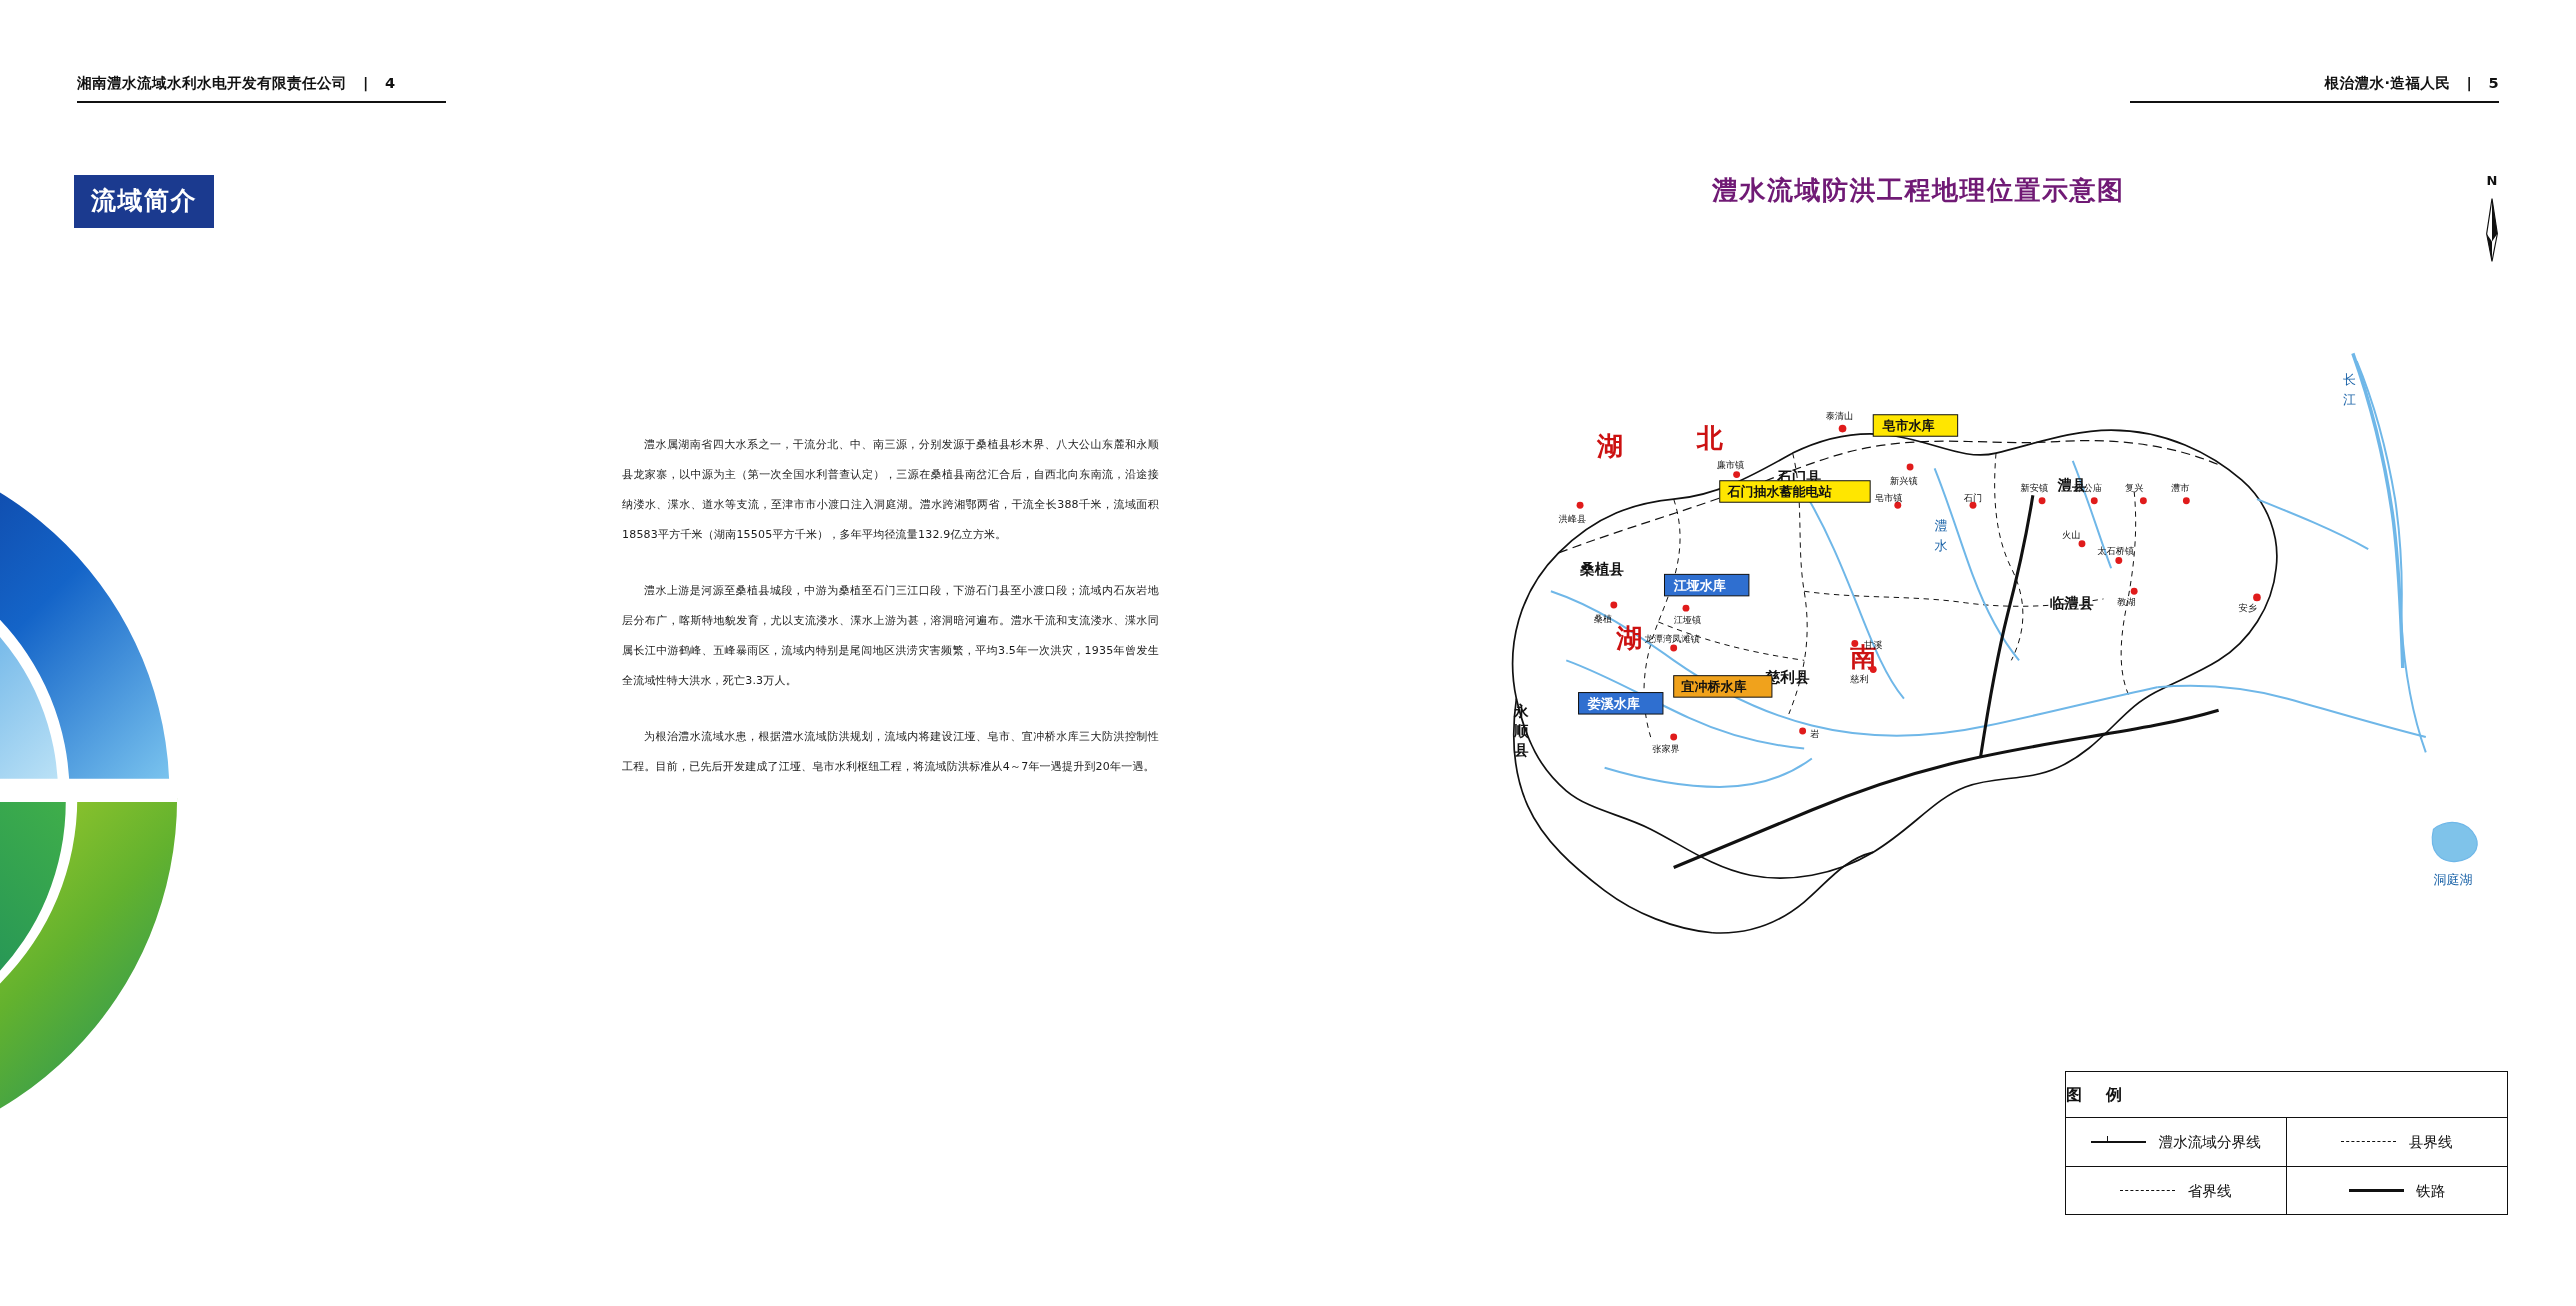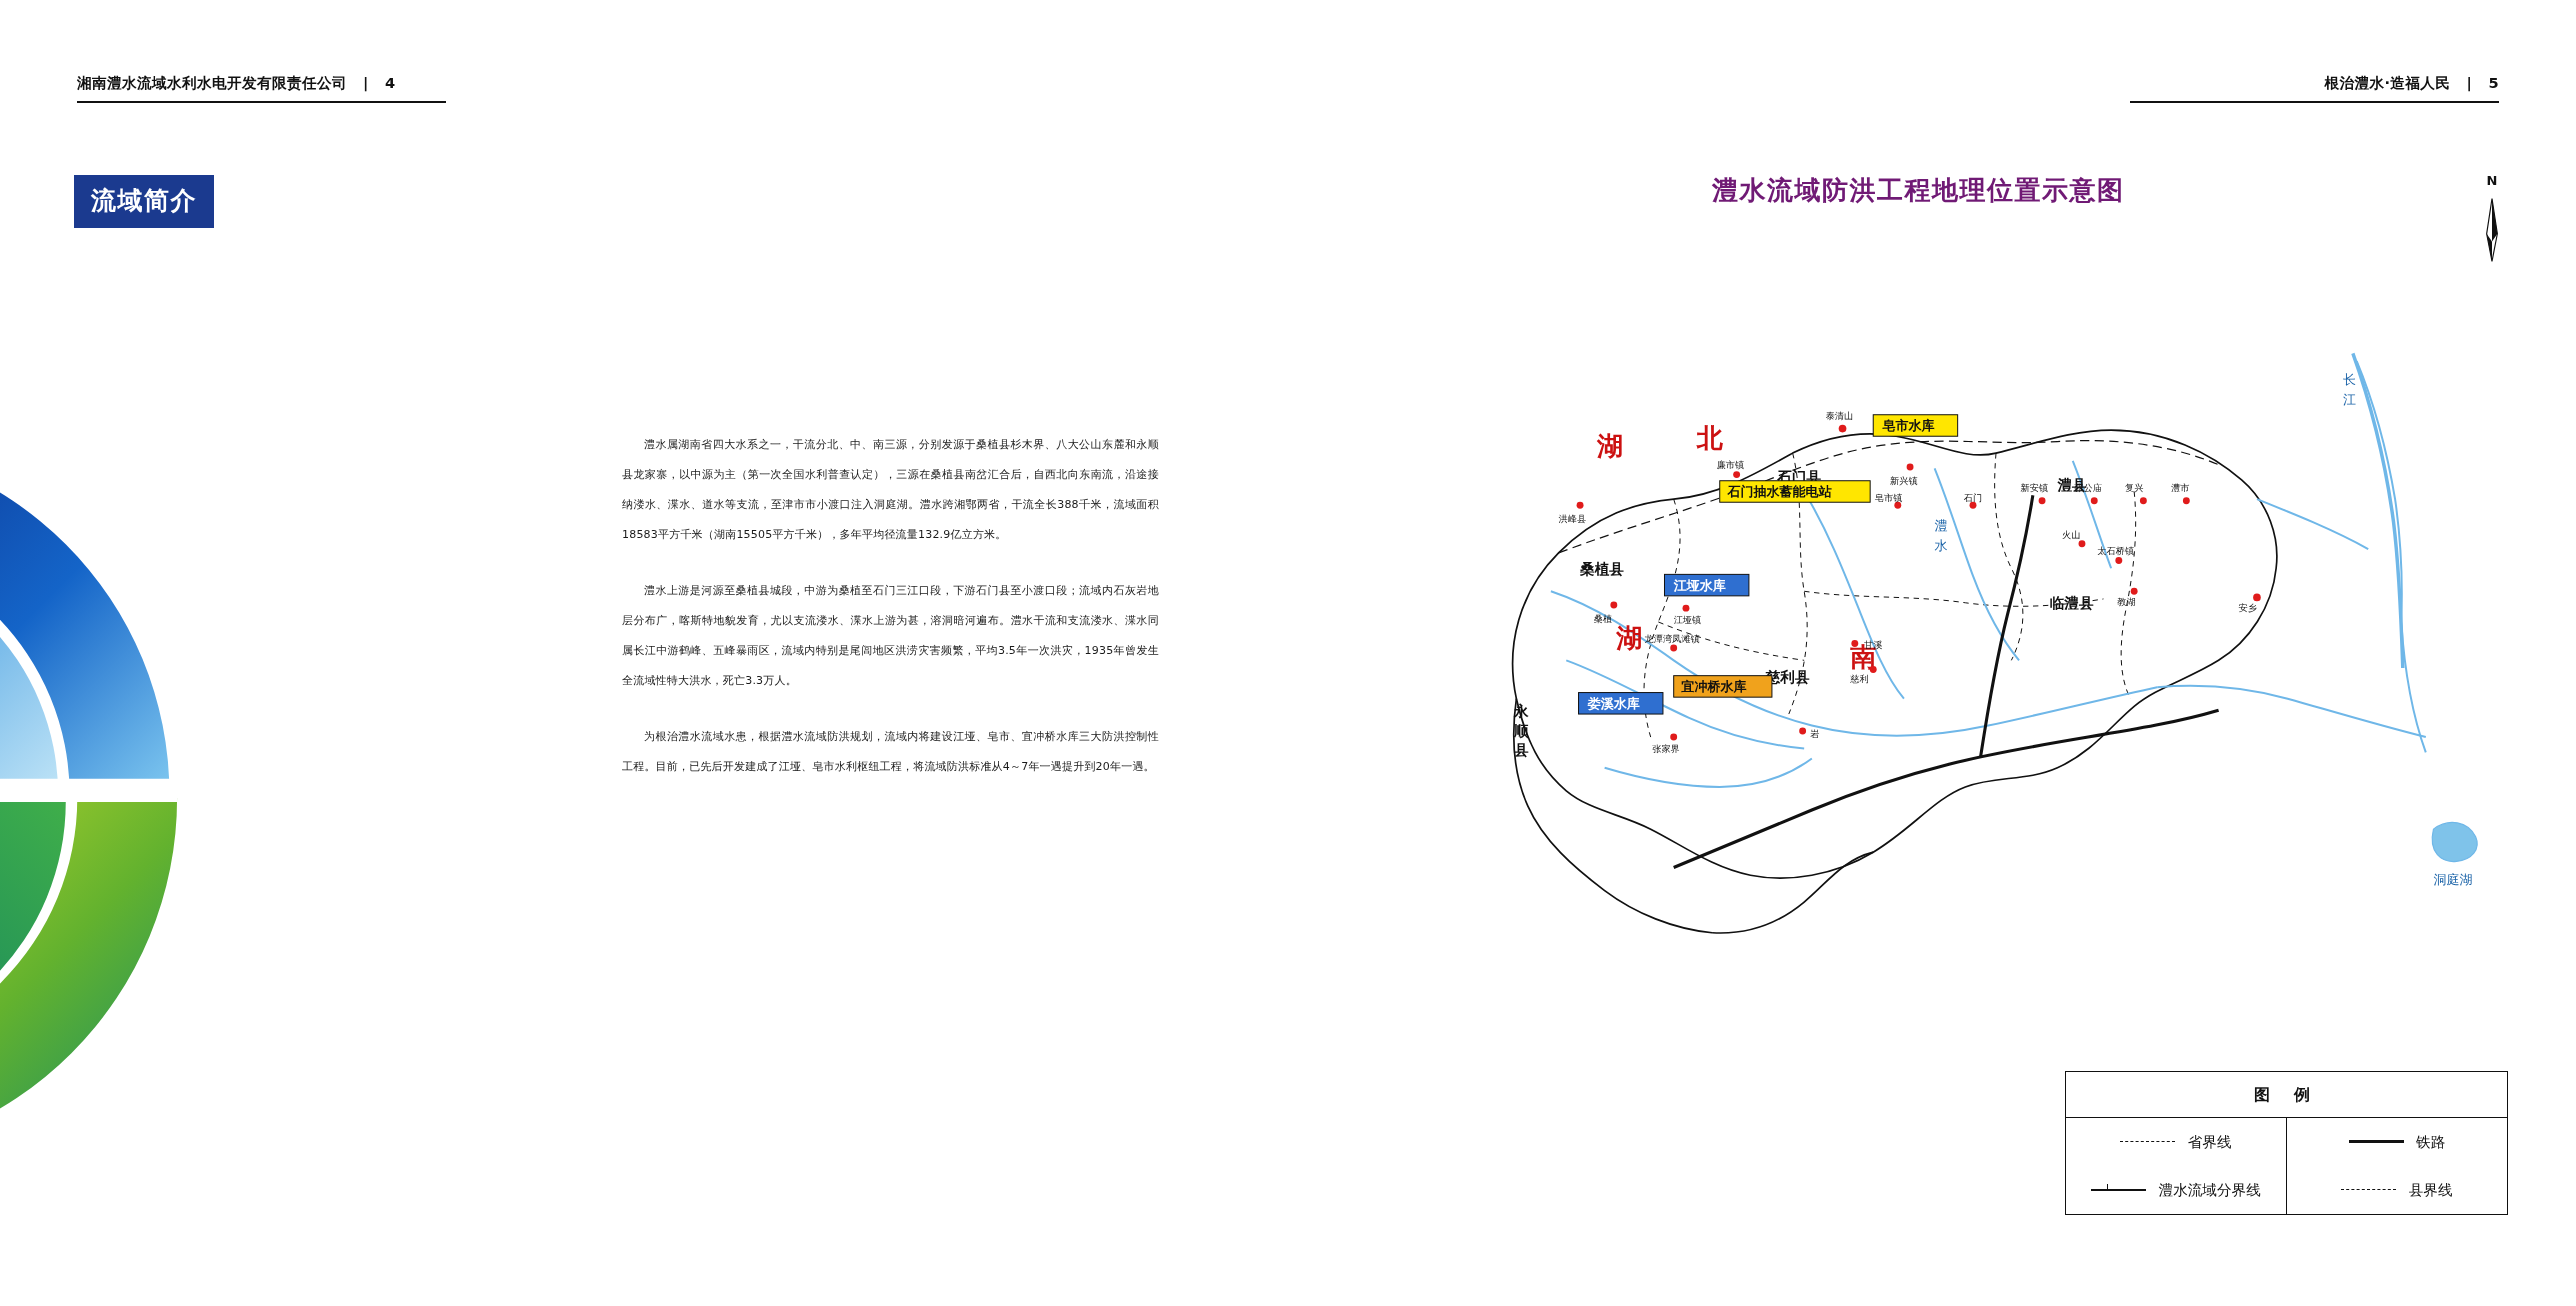--- a/index.html
+++ b/index.html
@@ -58,21 +58,21 @@
 
   .map-wrap{position:absolute;left:1443px;top:338px;width:1060px;height:660px;}
   .map-wrap svg{display:block;}
 
   
   .legend{
     position:absolute;left:2065px;top:1071px;width:441px;height:142px;
     border:1.2px solid #111;background:#fff;
   }
   .legend .lg-title{
-    height:45px;line-height:45px;text-align:center;
+    height:45px;line-height:45px;
     font-size:16px;font-weight:700;letter-spacing:9.2px;
     border-bottom:1.2px solid #111;color:#111;
   }
   .legend .lg-row{display:flex;height:48px;}
   .legend .lg-row.first{border-bottom:1.2px solid #111;}
   .legend .lg-cell{
     flex:1;display:flex;align-items:center;justify-content:center;gap:12.3px;
     font-size:14.6px;color:#111;
   }
   .legend .lg-cell + .lg-cell{border-left:1.2px solid #111;}
@@ -304,36 +304,36 @@
         <circle cx="300" cy="520" r="4.5" fill="#e01b1b"></circle>
           <text x="272" y="540">张家界</text>
         <circle cx="468" cy="512" r="4.5" fill="#e01b1b"></circle>
           <text x="478" y="520">岩</text>
       </g>
     </svg>
   </div>
 
   <div class="legend">
     <div class="lg-title">图 例</div>
+    <div class="lg-row first">
+      <div class="lg-cell">
+        <span class="lg-sym basin"></span>
+        <span>澧水流域分界线</span>
+      </div>
+      <div class="lg-cell">
+        <span class="lg-sym county"></span>
+        <span>县界线</span>
+      </div>
+    </div>
     <div class="lg-row">
       <div class="lg-cell">
         <span class="lg-sym prov"></span>
         <span>省界线</span>
       </div>
       <div class="lg-cell">
         <span class="lg-sym rail"></span>
         <span>铁路</span>
       </div>
     </div>
-    <div class="lg-row first">
-      <div class="lg-cell">
-        <span class="lg-sym basin"></span>
-        <span>澧水流域分界线</span>
-      </div>
-      <div class="lg-cell">
-        <span class="lg-sym county"></span>
-        <span>县界线</span>
-      </div>
-    </div>
   </div>
 
 </div>
 
 
 </body></html>

